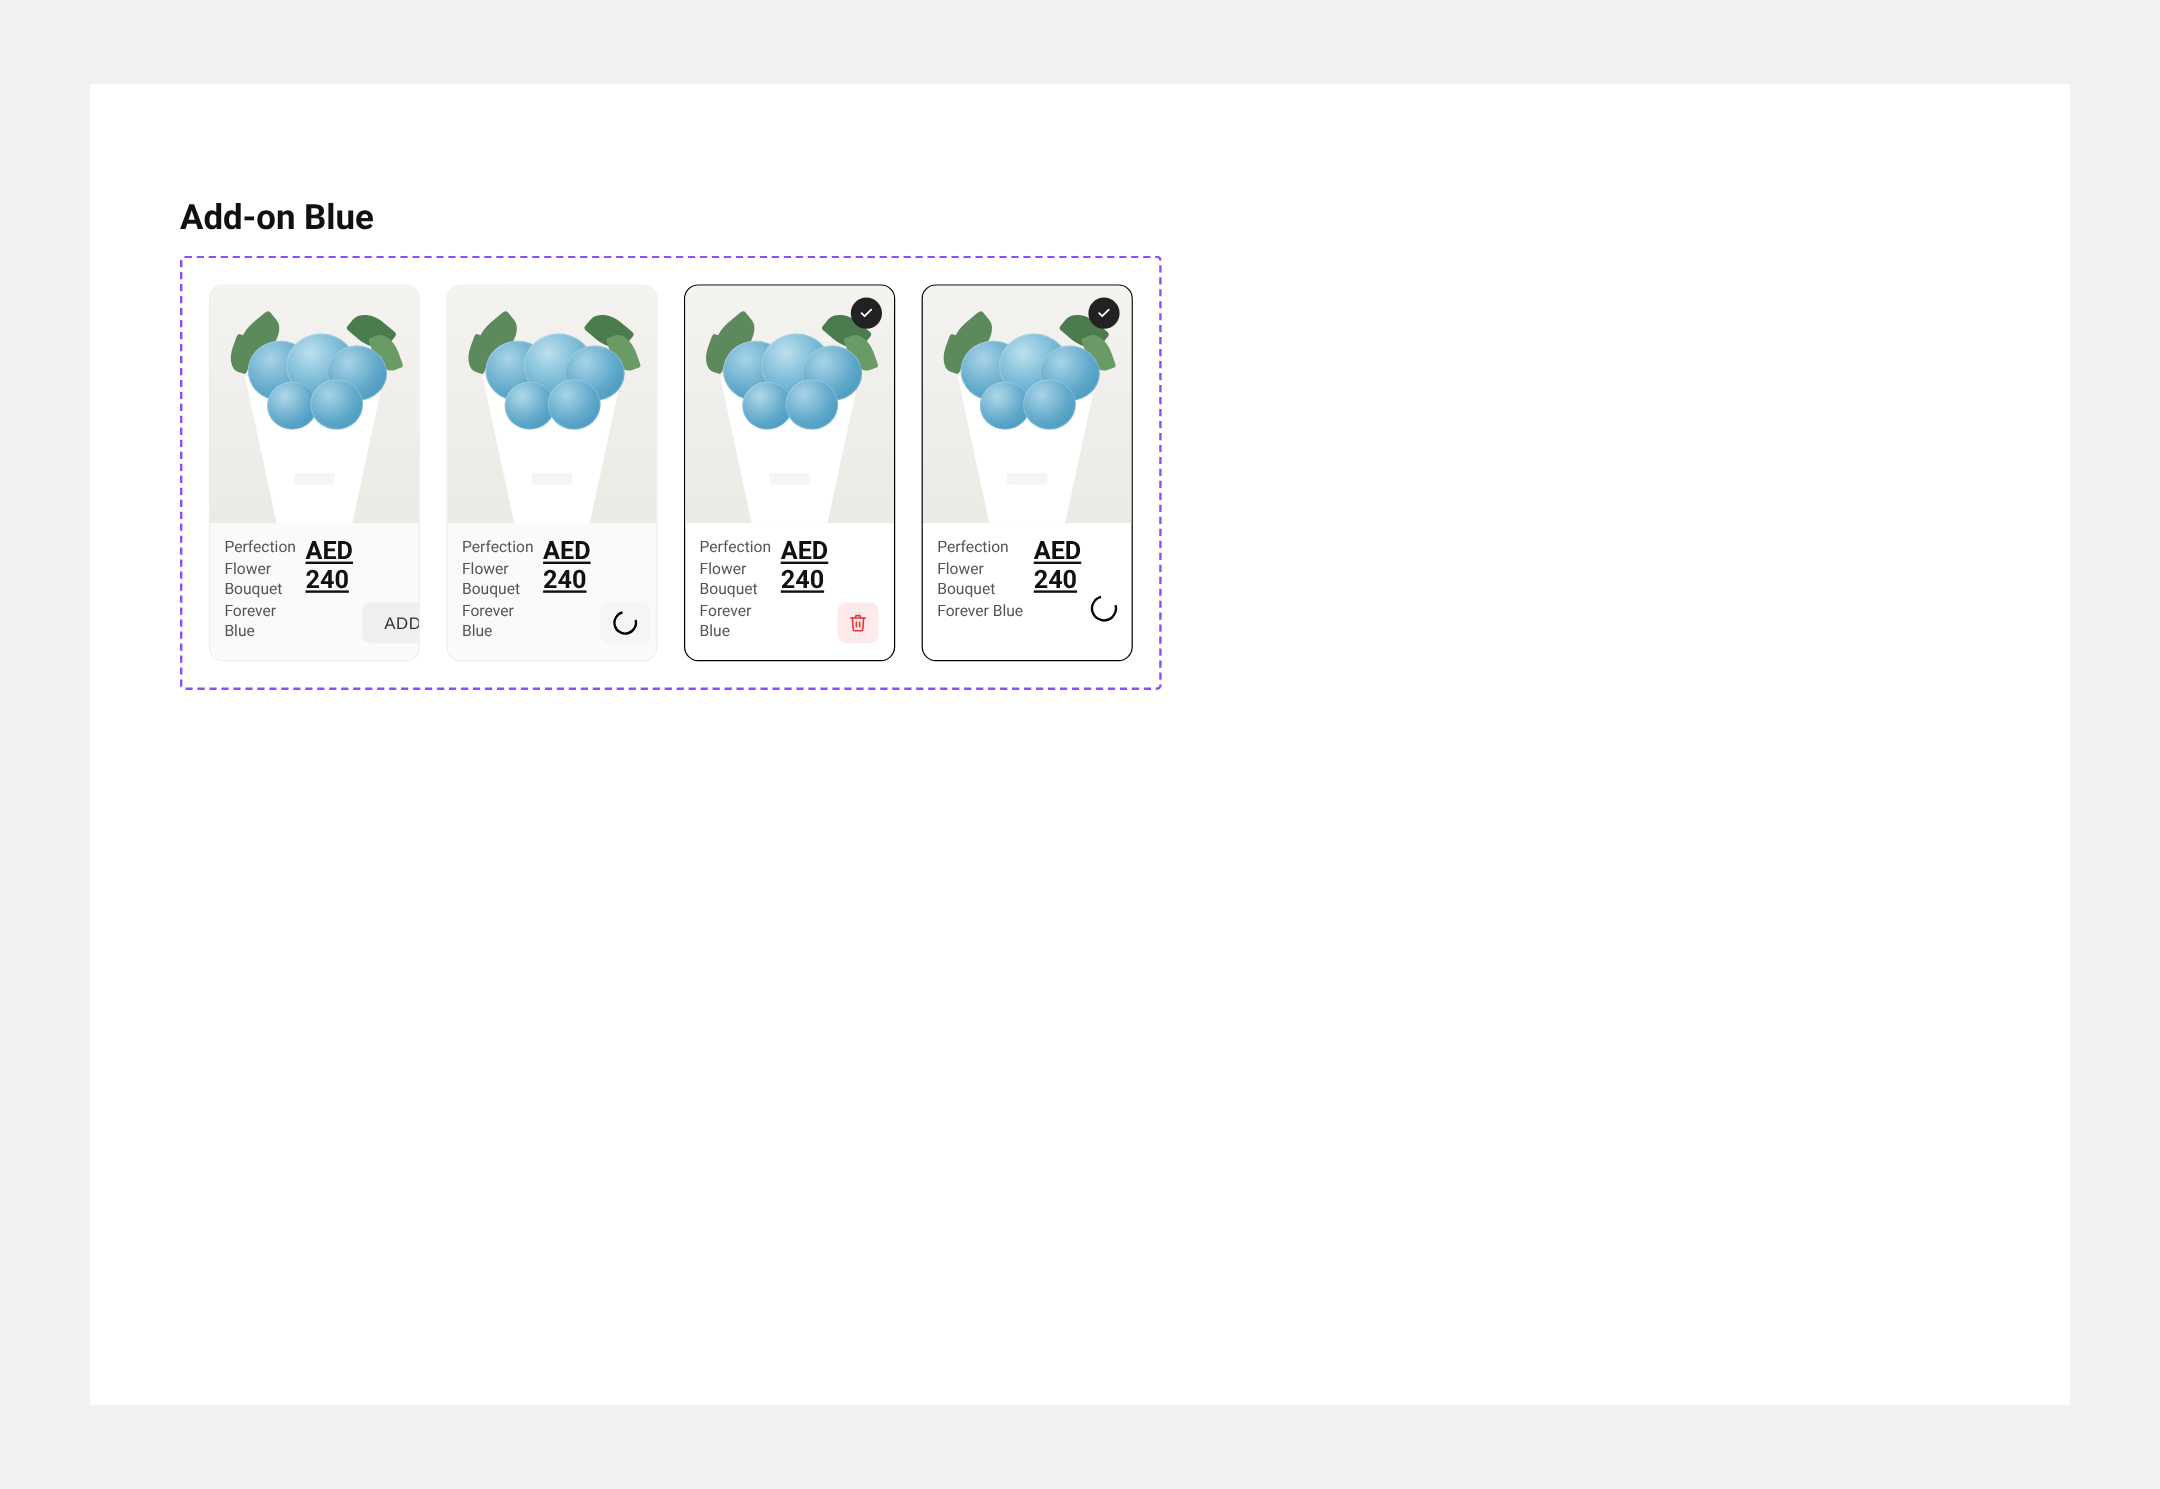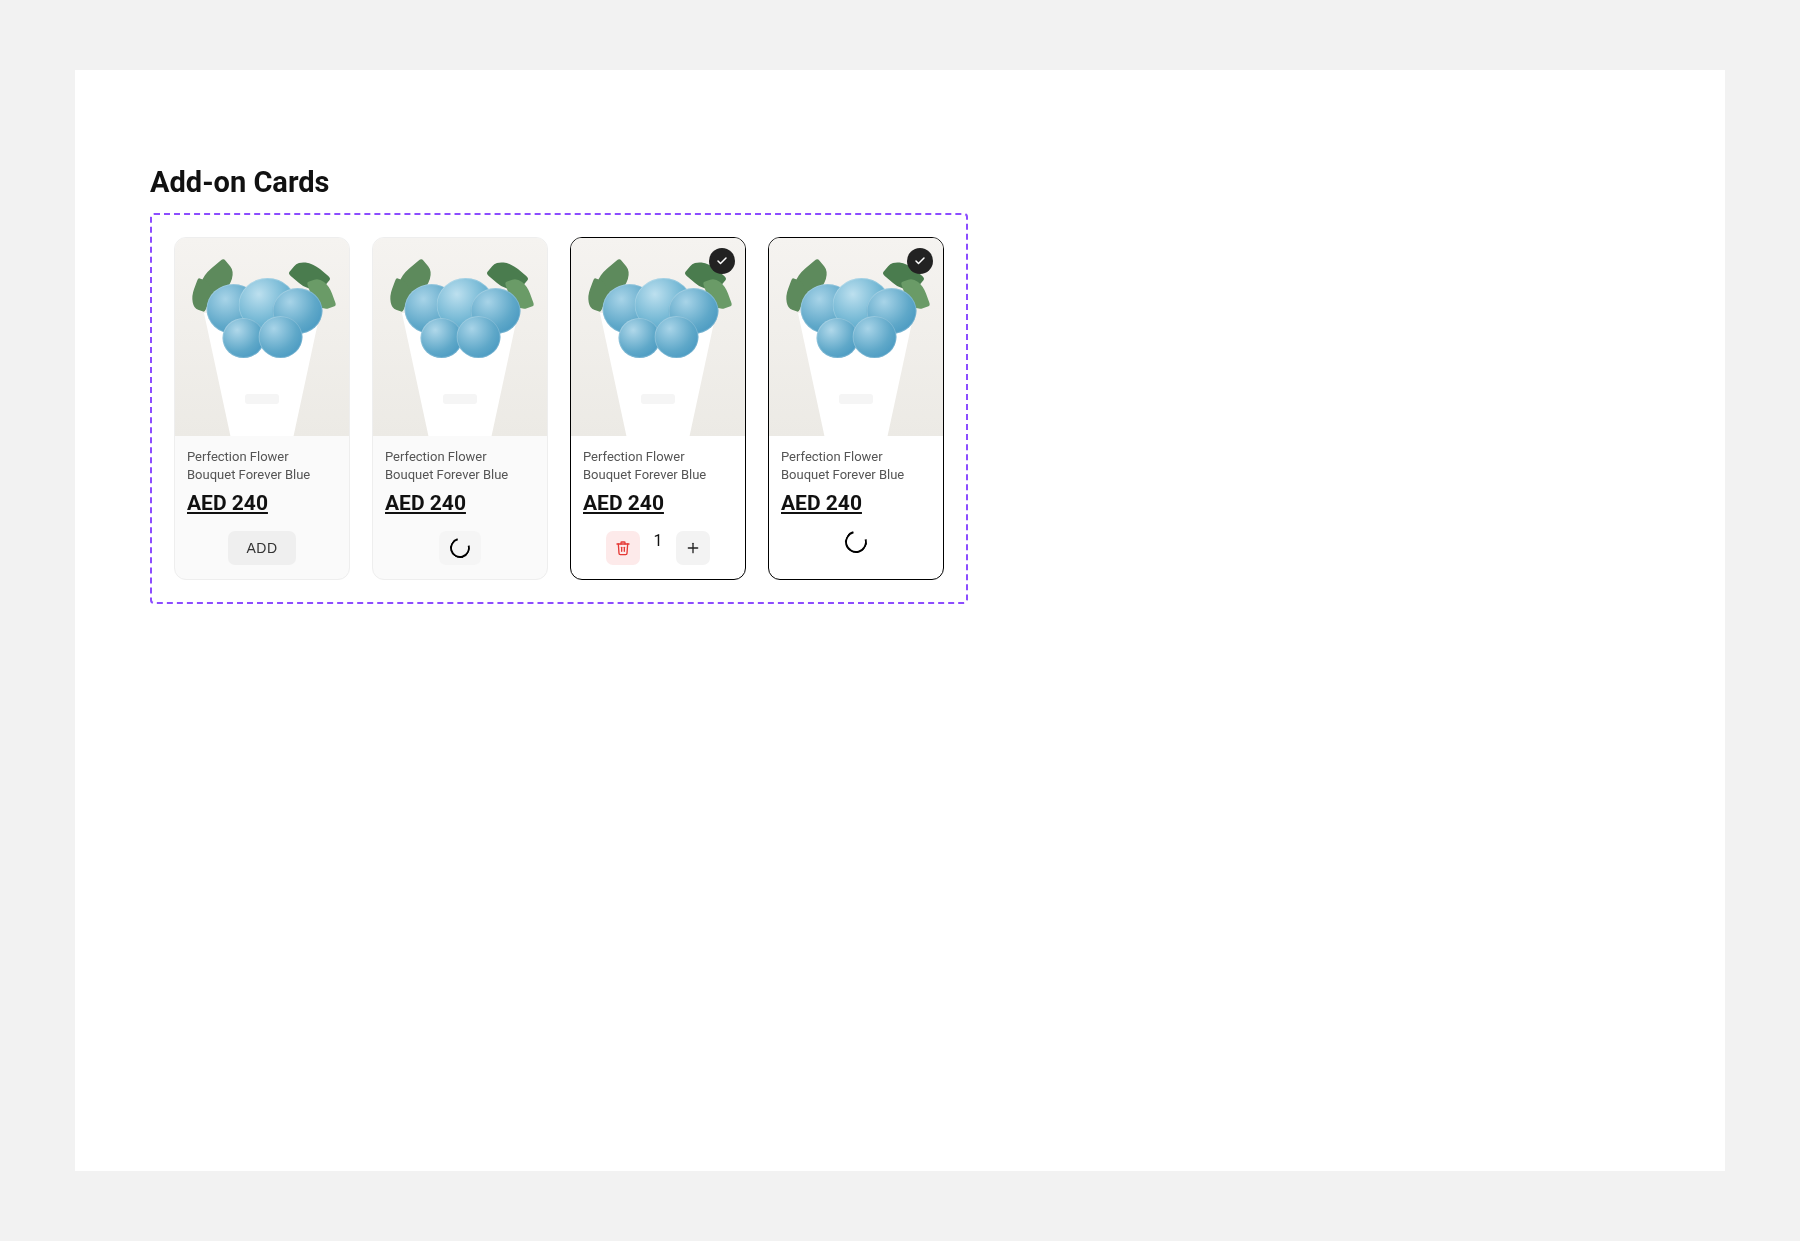--- a/index.html
+++ b/index.html
@@ -127,39 +127,38 @@
   height: 26px;
   border-radius: 50%;
   background: #222;
   display: flex;
   align-items: center;
   justify-content: center;
 }
 .card-body {
   padding: 12px 12px 14px;
   display: flex;
-  flex-direction: column;
   gap: 8px;
 }
 .product-name {
   font-size: 13px;
   line-height: 1.35;
   color: #555;
 }
 .product-price {
   font-size: 21px;
   font-weight: 700;
   color: #111;
   text-decoration: underline;
 }
 .action-row {
   margin-top: 8px;
   display: flex;
   justify-content: center;
-  align-items: flex-start;
+  align-items: flex-end;
   gap: 10px;
 }
 .add-btn {
   background: #efefef;
   border: none;
   height: 34px;
   padding: 0 18px;
   border-radius: 7px;
   font-size: 14px;
   font-weight: 500;
@@ -212,21 +211,21 @@
   font-size: 16px;
   color: #111;
   min-width: 16px;
   text-align: center;
 }
 </style>
 </head>
 <body>
 
 <div class="panel">
-  <h1 class="heading">Add-on Cards</h1>
+  <h1 class="heading">Add-on Blue</h1>
 
   <div class="card-group">
 
     <div class="card default">
       <div class="card-image">
         <div class="bouquet-bg"></div>
         <div class="bouquet">
           <div class="wrapper-paper"></div>
           <div class="flower-cluster">
             <span class="leaf l1"></span>

